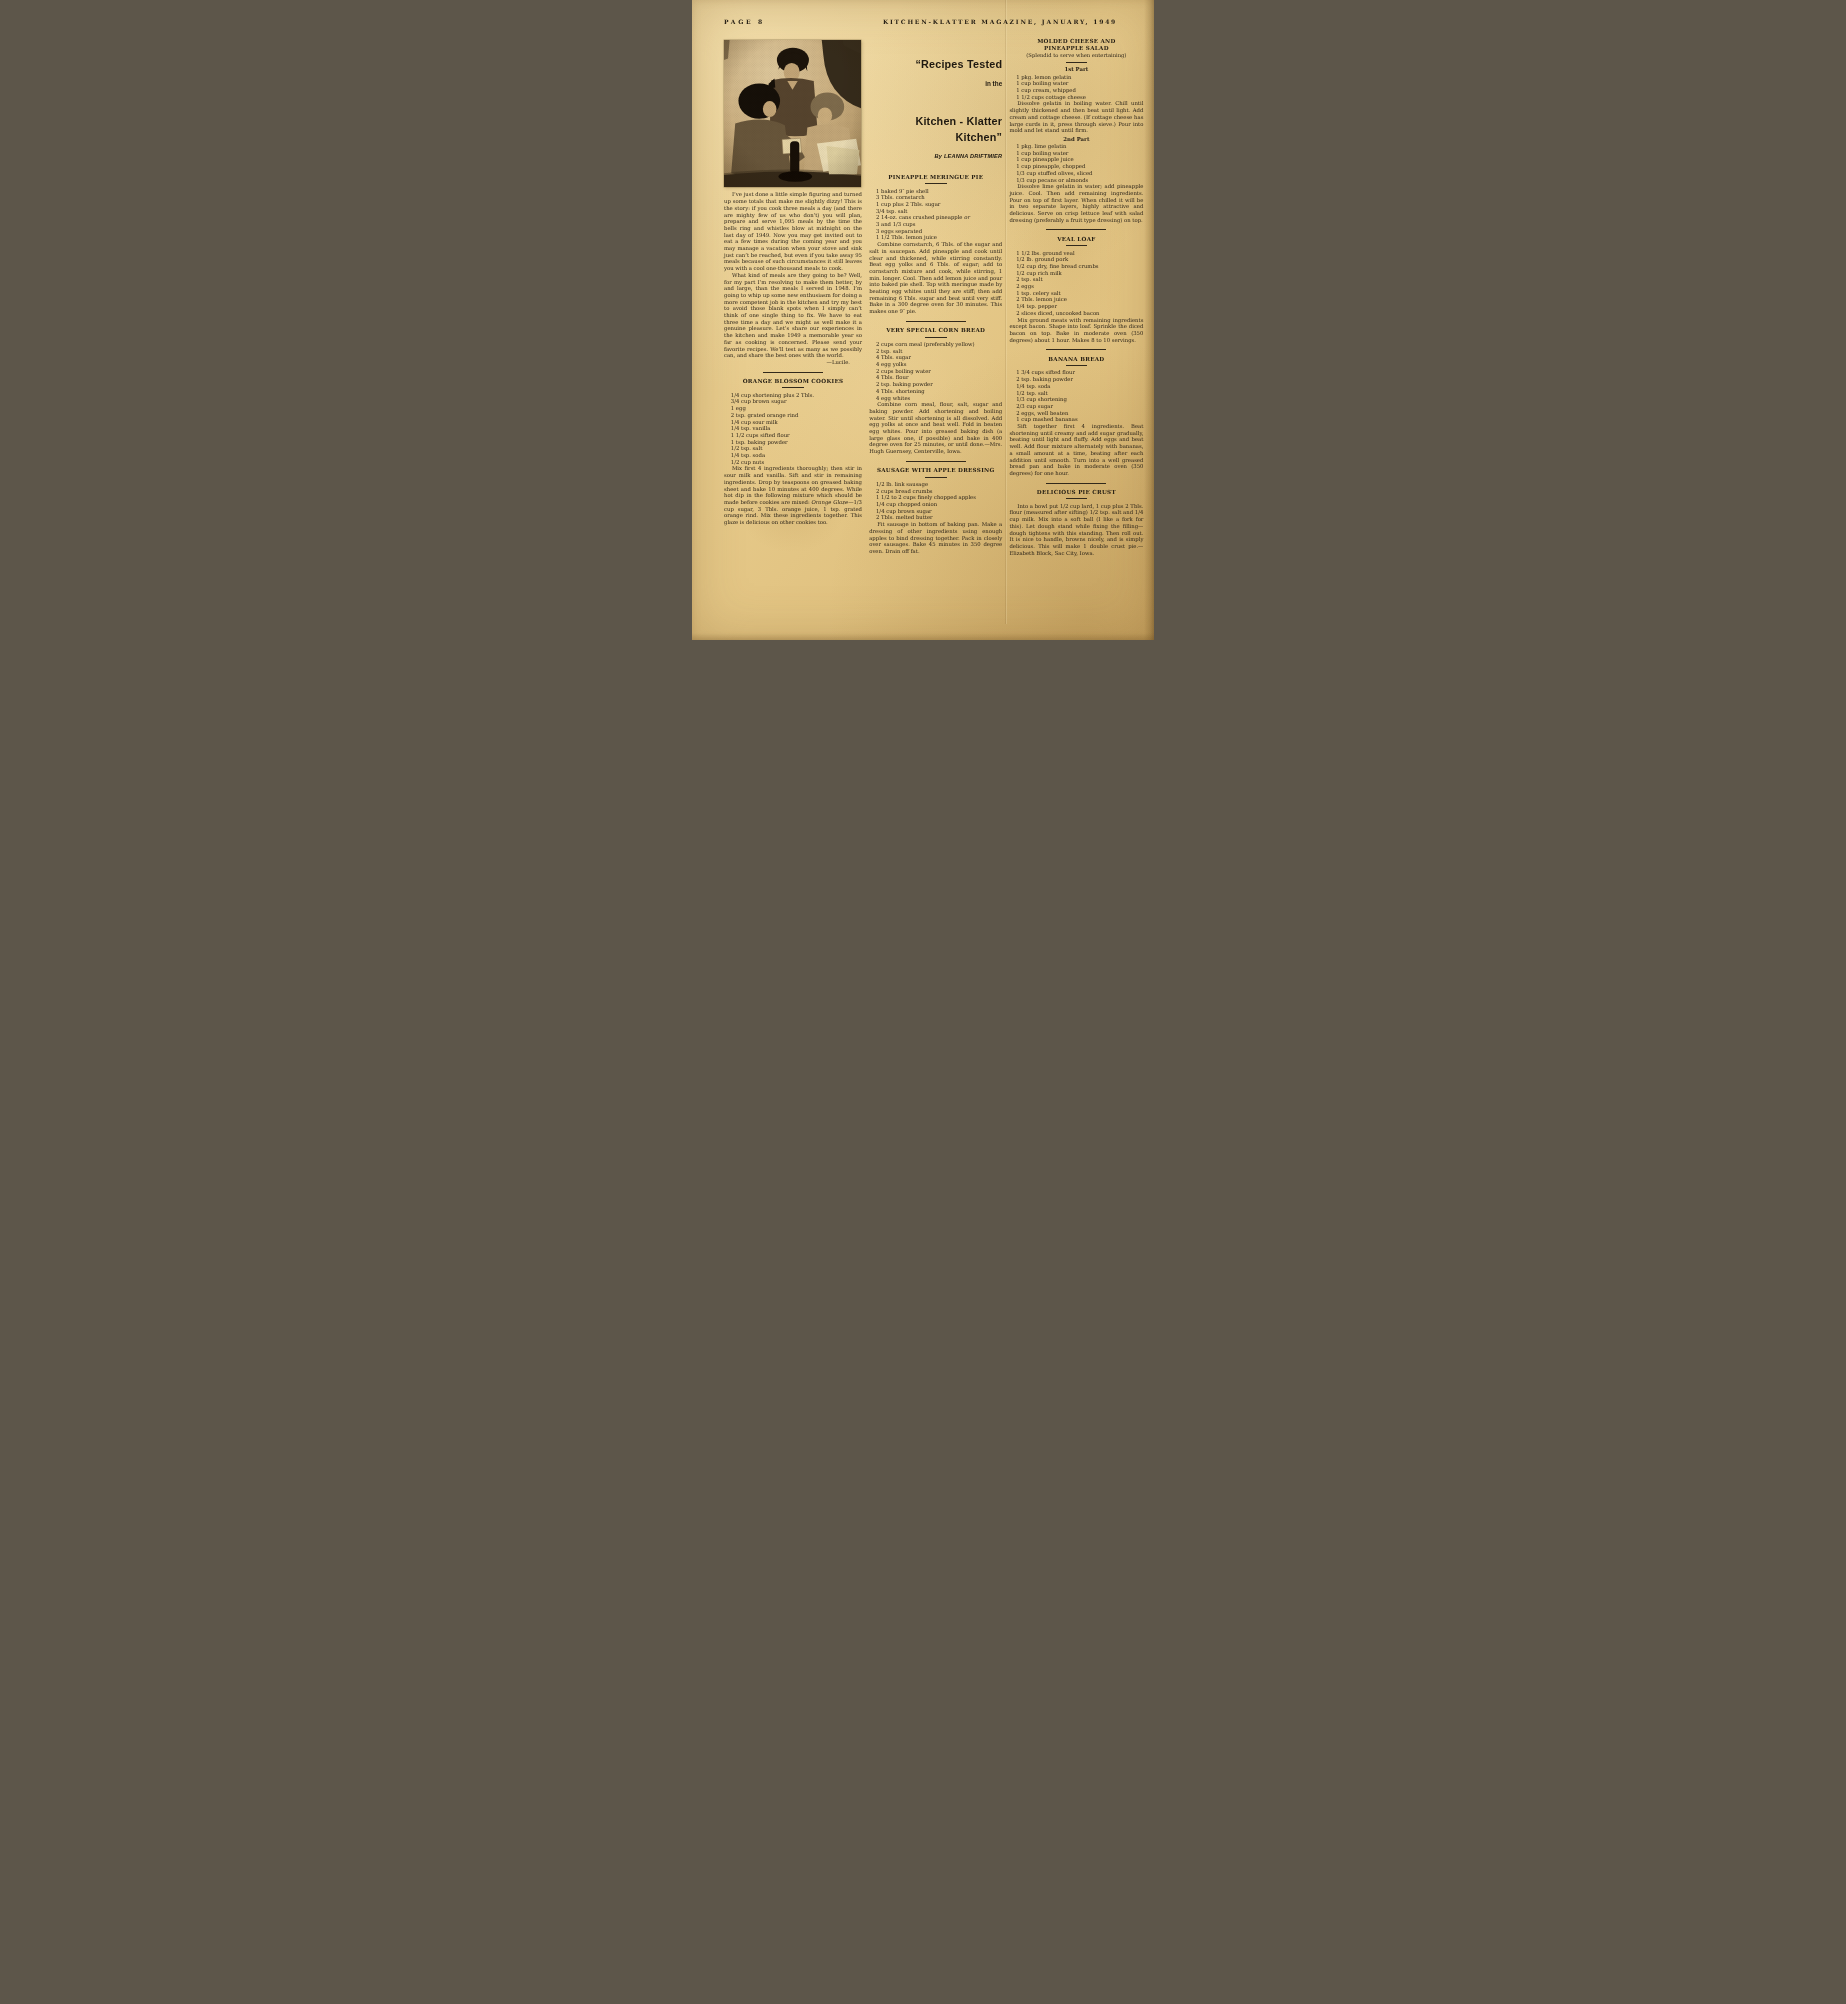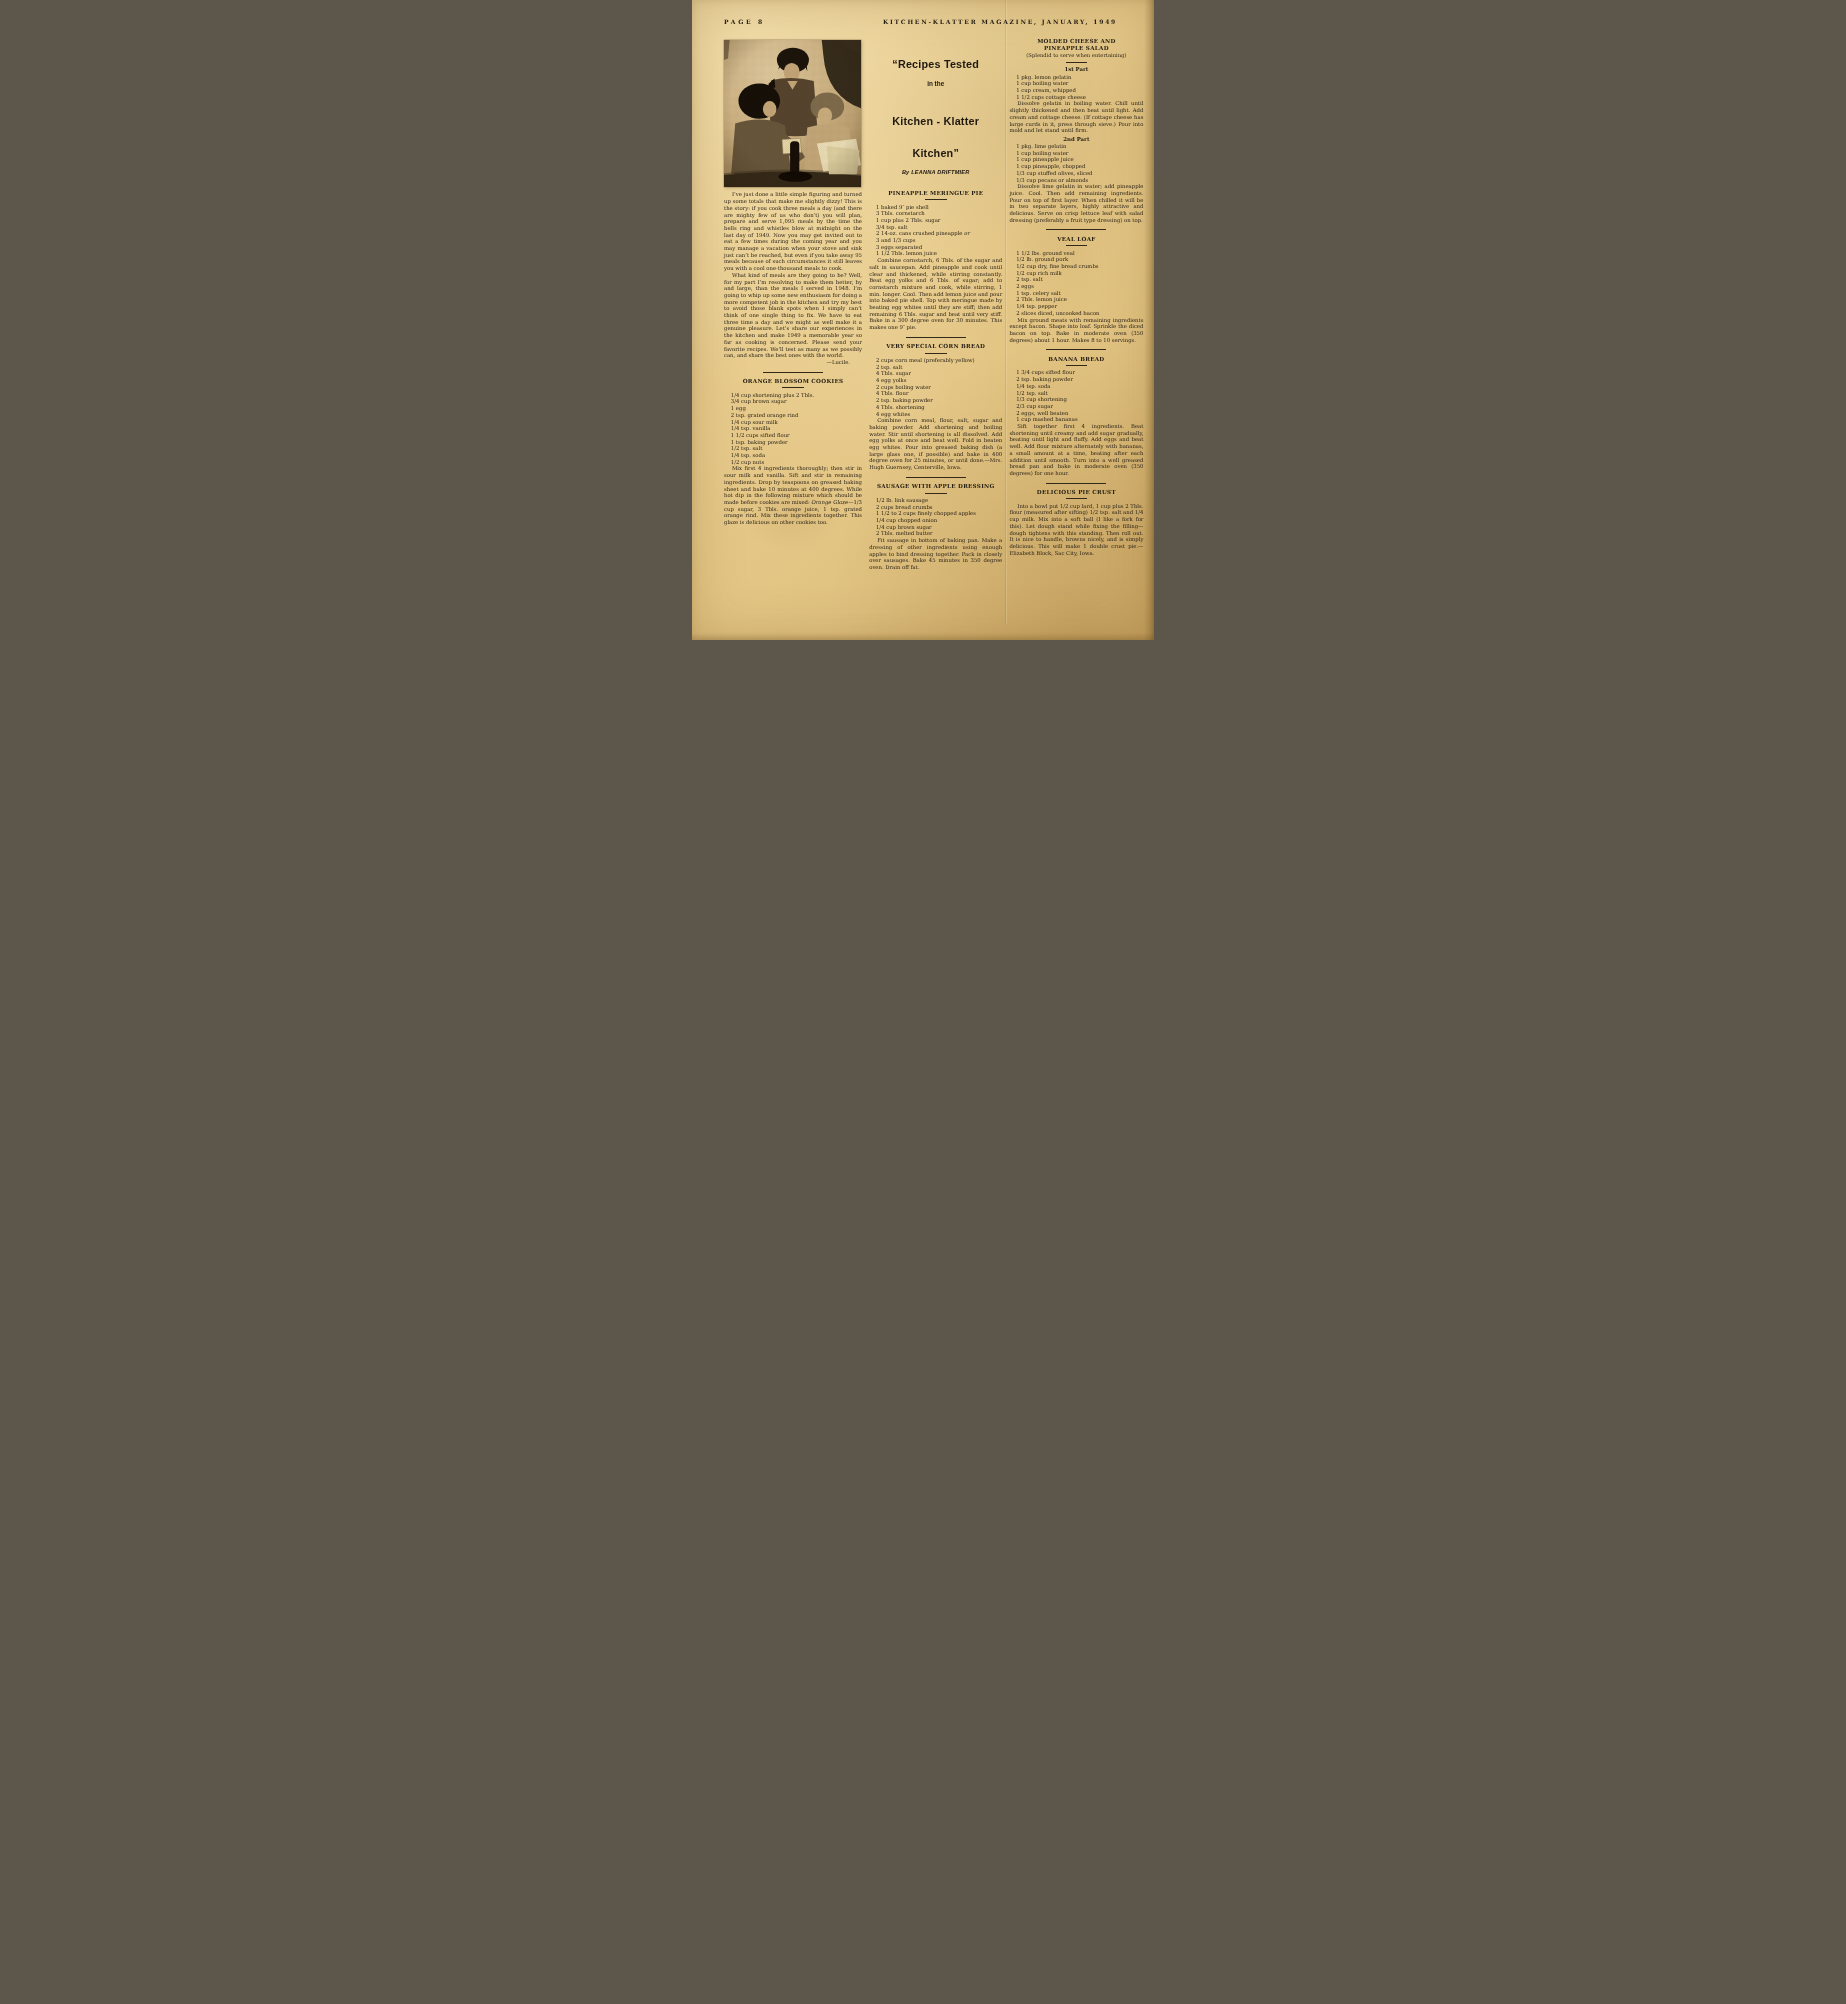--- a/index.html
+++ b/index.html
@@ -46,25 +46,25 @@
 
   .rhead{margin:0 auto;text-align:center;font-weight:bold;font-size:5.6px;letter-spacing:.05em;color:#241d12;text-indent:0;}
   .subtitle{text-align:center;font-size:5.2px;margin:0.8px 0 0 0;text-indent:0;}
   .hrule{width:21.7px;height:0.8px;background:#32291b;margin:2.8px auto 3.6px auto;}
   .divider{width:60px;height:1px;background:#32291b;margin:6px auto 5.2px auto;}
   .partlabel{text-align:center;font-weight:bold;font-size:5.4px;margin:1.6px 0 0.8px 0;text-indent:0;}
 
   .ings{margin:0;}
   .ing{padding-left:6.8px;text-align:left;}
 
-  .titleblock{text-align:center;font-family:"Liberation Sans","DejaVu Sans",sans-serif;color:#1f1910;}
+  .titleblock{text-align:right;font-family:"Liberation Sans","DejaVu Sans",sans-serif;color:#1f1910;}
   .tb-main{font-weight:bold;font-size:10.8px;letter-spacing:0.2px;line-height:1.1;}
   .tb-small{font-weight:bold;font-size:6.4px;margin:10.4px 0;}
   .tb-gap{margin-top:28px;}
-  .tb-line2{margin-top:20px;}
+  .tb-line2{margin-top:4px;}
   .byline{font-weight:bold;font-style:italic;font-size:5.6px;margin-top:9.6px;letter-spacing:0.2px;}
   .tb-bottom{margin-bottom:13.6px;}
 </style>
 </head>
 <body>
 
 <div class="page">
   <div class="edge-right"></div>
   <div class="edge-bottom"></div>
   <div class="crease-v"></div>

